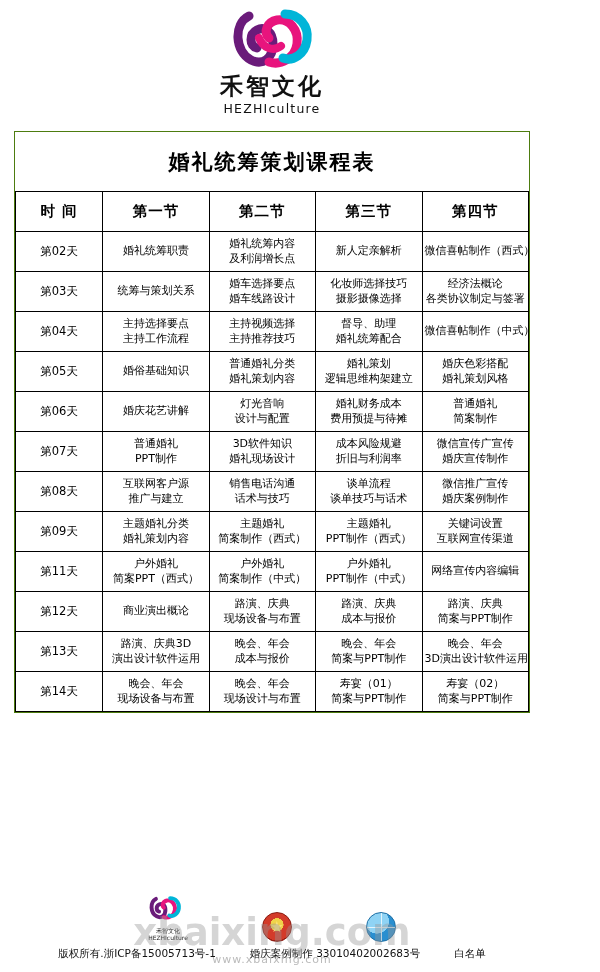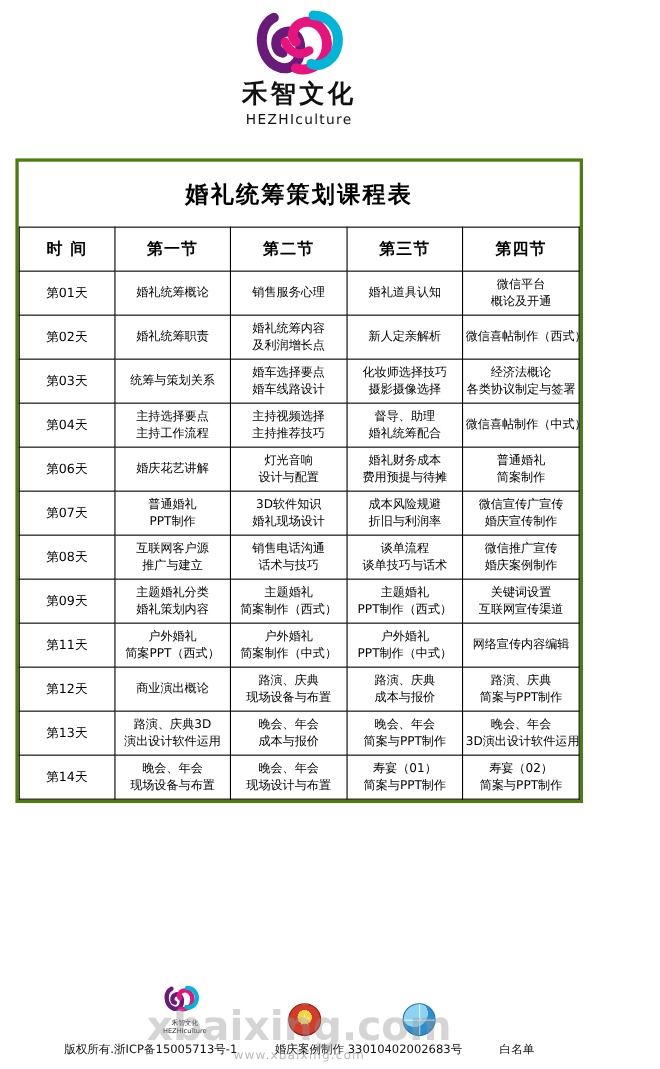--- a/index.html
+++ b/index.html
@@ -37,22 +37,22 @@
   }
   .brand-en {
     margin-top: 2px;
     font-size: 12.5px;
     letter-spacing: 1.2px;
     color: #111111;
   }
 
   
   .table-wrap {
-    margin: 28px 14px 0 14px;
-    border: 3px solid #4d7c0f;
+    margin: 15px 14px 0 14px;
+    border: 1px solid #4d7c0f;
   }
   table {
     width: 100%;
     border-collapse: collapse;
     table-layout: fixed;
   }
   caption {
     caption-side: top;
     padding: 16px 0 15px 0;
     font-size: 21px;
@@ -211,36 +211,20 @@
         <tr>
           <th>时  间</th>
           <th>第一节</th>
           <th>第二节</th>
           <th>第三节</th>
           <th>第四节</th>
         </tr>
       </thead>
       <tbody id="schedule-body">
           <tr>
-            <td class="day">第01天</td>
-            <td>
-              <span class="cell-line">婚礼统筹概论</span>
-            </td>
-            <td>
-              <span class="cell-line">销售服务心理</span>
-            </td>
-            <td>
-              <span class="cell-line">婚礼道具认知</span>
-            </td>
-            <td>
-              <span class="cell-line">微信平台</span>
-              <span class="cell-line">概论及开通</span>
-            </td>
-          </tr>
-          <tr>
             <td class="day">第02天</td>
             <td>
               <span class="cell-line">婚礼统筹职责</span>
             </td>
             <td>
               <span class="cell-line">婚礼统筹内容</span>
               <span class="cell-line">及利润增长点</span>
             </td>
             <td>
               <span class="cell-line">新人定亲解析</span>
@@ -276,20 +260,38 @@
             <td>
               <span class="cell-line">主持视频选择</span>
               <span class="cell-line">主持推荐技巧</span>
             </td>
             <td>
               <span class="cell-line">督导、助理</span>
               <span class="cell-line">婚礼统筹配合</span>
             </td>
             <td>
               <span class="cell-line">微信喜帖制作（中式）</span>
+            </td>
+          </tr>
+          <tr>
+            <td class="day">第05天</td>
+            <td>
+              <span class="cell-line">婚俗基础知识</span>
+            </td>
+            <td>
+              <span class="cell-line">普通婚礼分类</span>
+              <span class="cell-line">婚礼策划内容</span>
+            </td>
+            <td>
+              <span class="cell-line">婚礼策划</span>
+              <span class="cell-line">逻辑思维构架建立</span>
+            </td>
+            <td>
+              <span class="cell-line">婚庆色彩搭配</span>
+              <span class="cell-line">婚礼策划风格</span>
             </td>
           </tr>
           <tr>
             <td class="day">第06天</td>
             <td>
               <span class="cell-line">婚庆花艺讲解</span>
             </td>
             <td>
               <span class="cell-line">灯光音响</span>
               <span class="cell-line">设计与配置</span>

